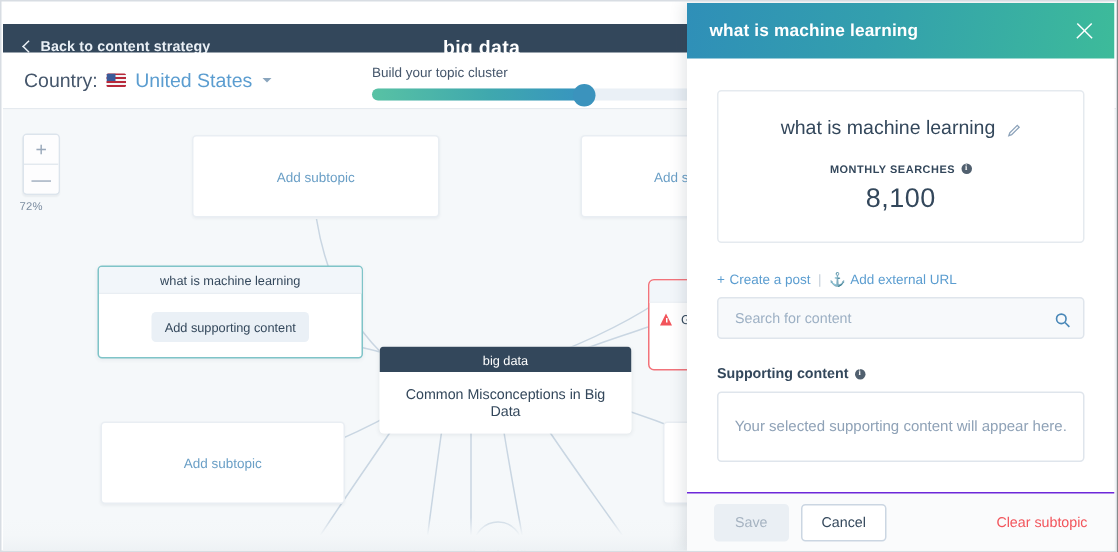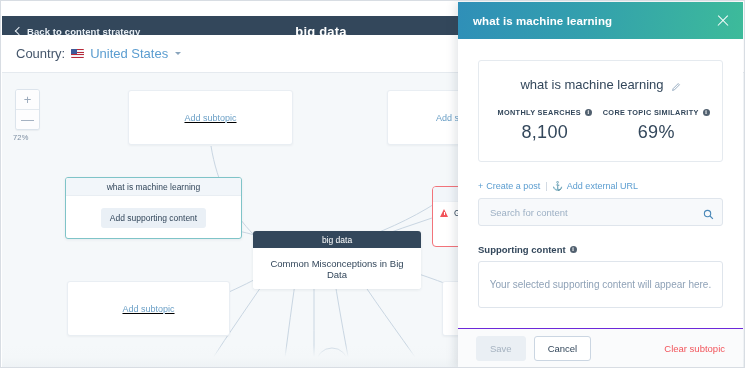--- a/index.html
+++ b/index.html
@@ -195,21 +195,20 @@
     background: #fff;
     border-radius: 3px;
     box-sizing: border-box;
   }
   .node.subtopic {
     border: 1px solid #e9eef3;
     box-shadow: 0 1px 2px rgba(45,62,80,.05);
     display: flex;
     align-items: center;
     justify-content: center;
-    text-decoration: underline;
   }
   .add-subtopic-text {
     font-size: 9px;
     color: #6a9fc6;
   }
 
   .node.selected {
     border: 1.4px solid #7fc4c8;
     box-shadow: 0 1px 3px rgba(45,62,80,.07);
   }
@@ -546,20 +545,27 @@
   </div>
 
   <div class="subheader">
     <div class="country-row">
       <span class="country-label">Country:</span>
       <span class="flag"></span>
       <span class="country-name">United States</span>
       <span class="caret-down"></span>
     </div>
 
+    <div class="cluster-slider-wrap">
+      <div class="cluster-label">Build your topic cluster</div>
+      <div class="slider-track">
+        <div class="slider-fill" style="width: 63%;"></div>
+        <div class="slider-knob" style="left: 63%;"></div>
+      </div>
+    </div>
   </div>
 
   <div class="canvas">
 
     <svg class="canvas-svg" viewBox="0 0 743 294" preserveAspectRatio="none">
       <g fill="none" stroke="#c9d6e2" stroke-width="1">
         <path d="M209,73 C215,110 230,140 252,162"></path>
         <path d="M220,155 C250,160 268,166 276,172"></path>
         <path d="M455,115 C430,135 400,150 370,162"></path>
         <path d="M430,145 C410,152 390,158 372,166"></path>
@@ -637,27 +643,20 @@
           </span>
         </div>
         <div class="stat-row">
           <div class="stat-col">
             <div class="stat-label">
               <span>MONTHLY SEARCHES</span>
               <span class="info-dot">i</span>
             </div>
             <div class="stat-value">8,100</div>
           </div>
-          <div class="stat-col">
-            <div class="stat-label">
-              <span>CORE TOPIC SIMILARITY</span>
-              <span class="info-dot">i</span>
-            </div>
-            <div class="stat-value">69%</div>
-          </div>
         </div>
       </div>
 
       <div class="sect-row">
         <span class="sect-links">
           <a>
             <span class="link-glyph">+</span>
             <span>Create a post</span>
           </a>
           <span class="divider-pipe">|</span>

